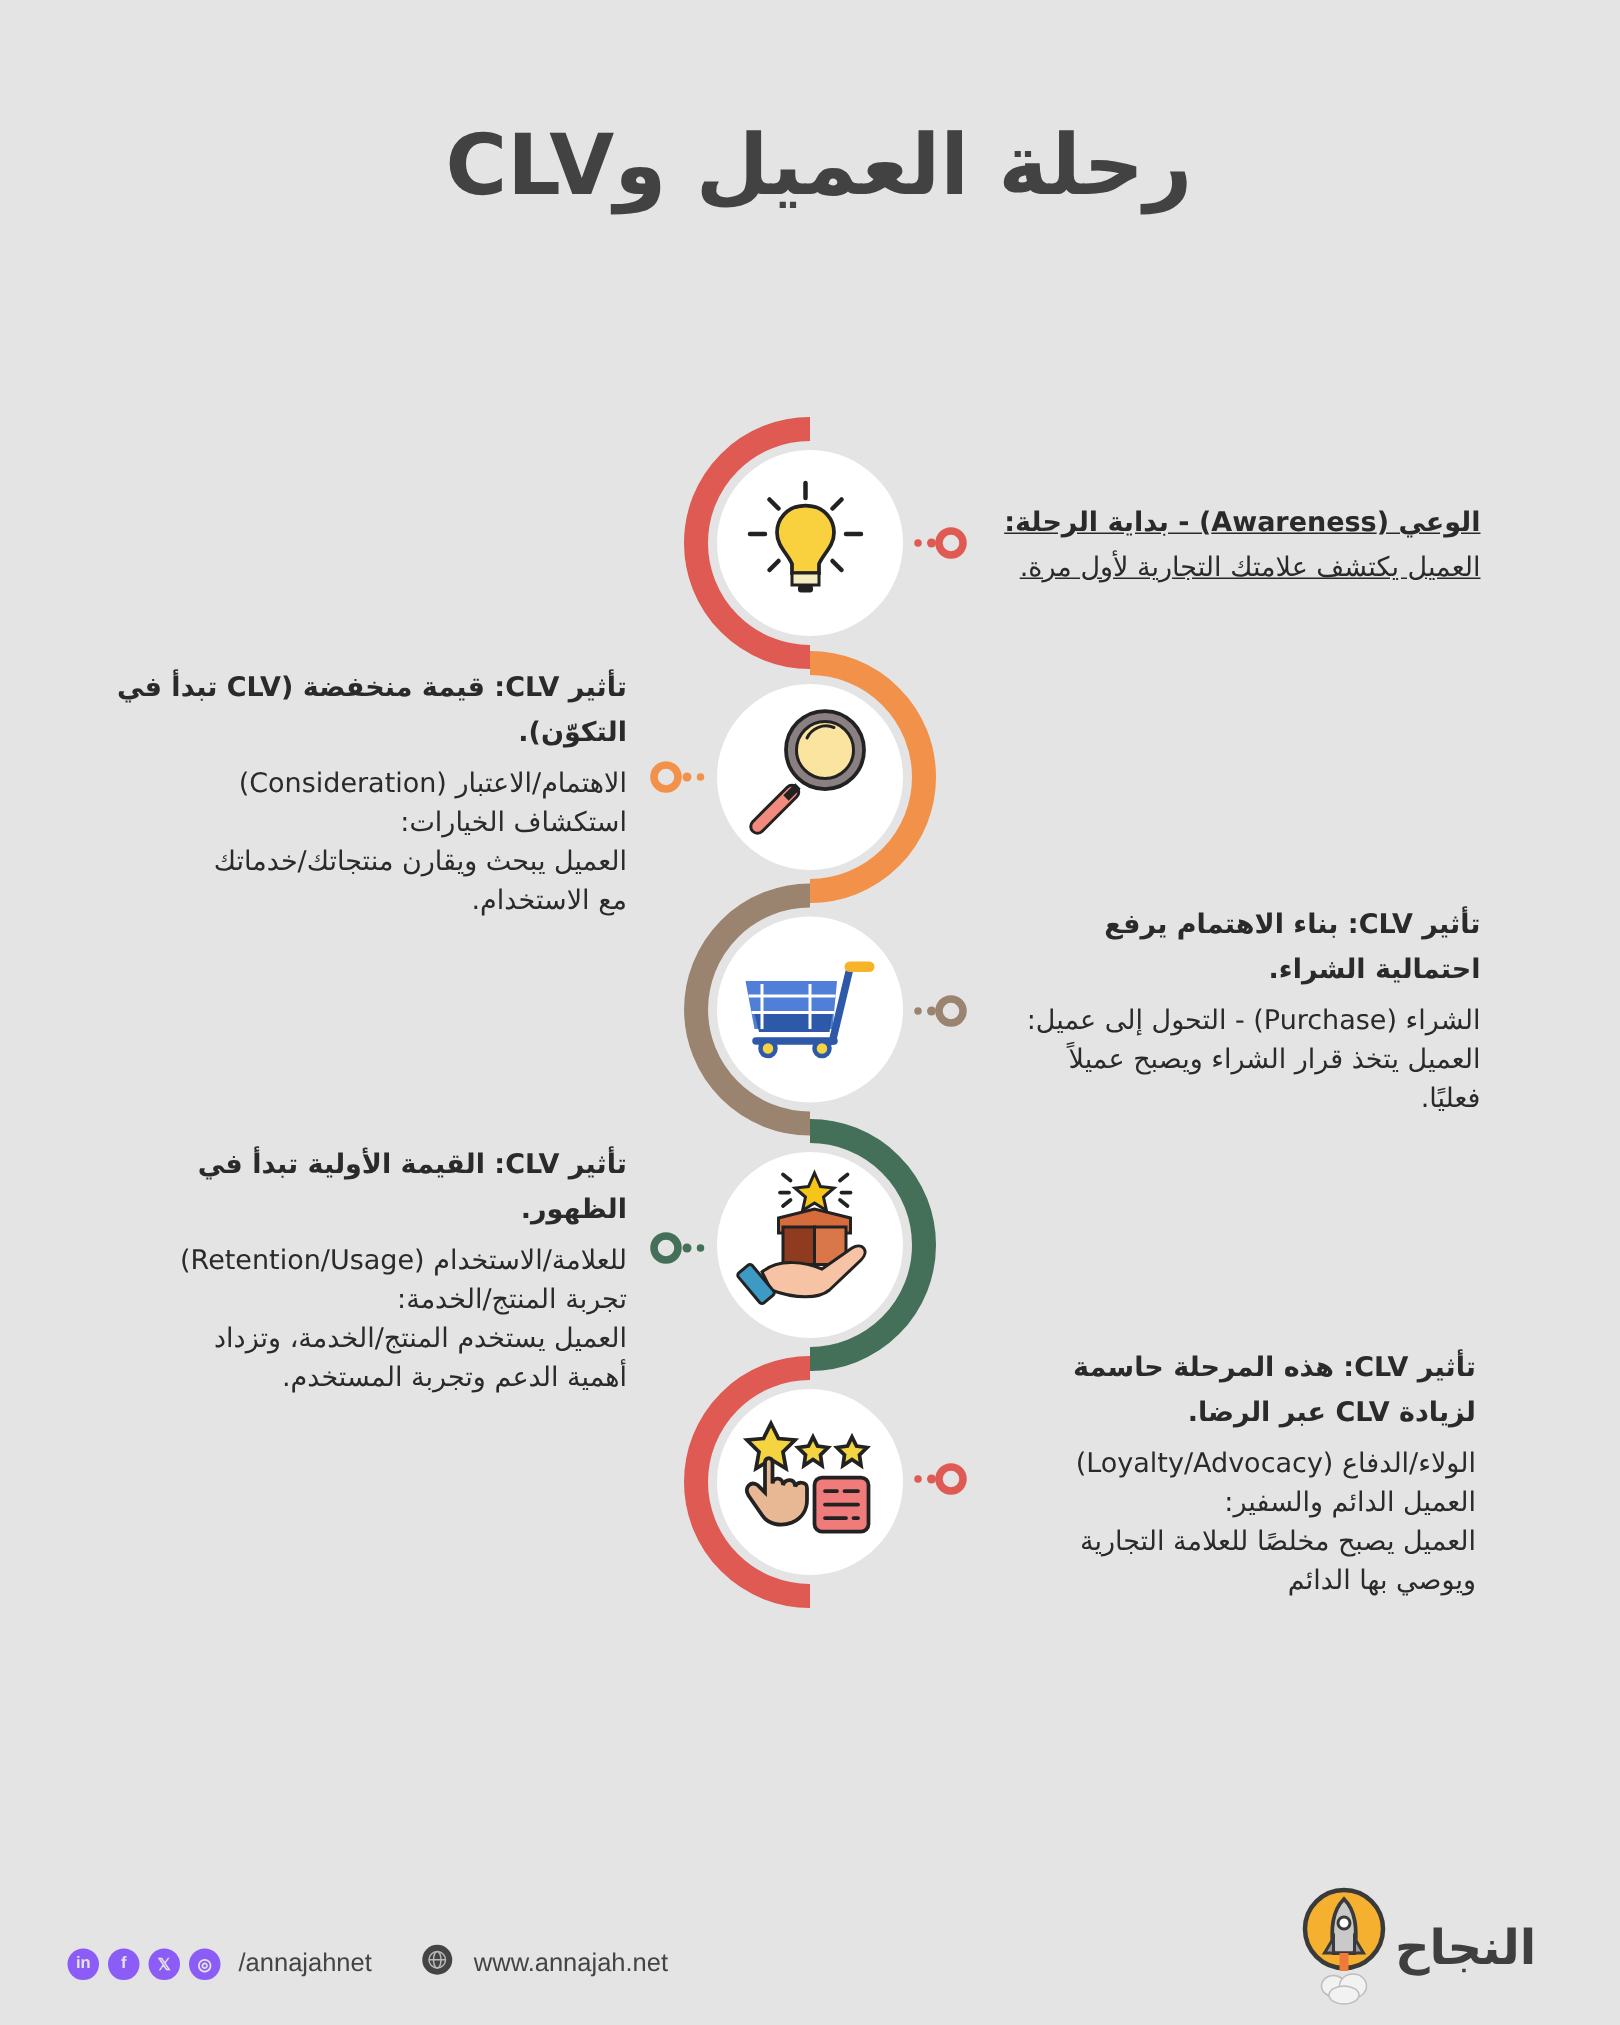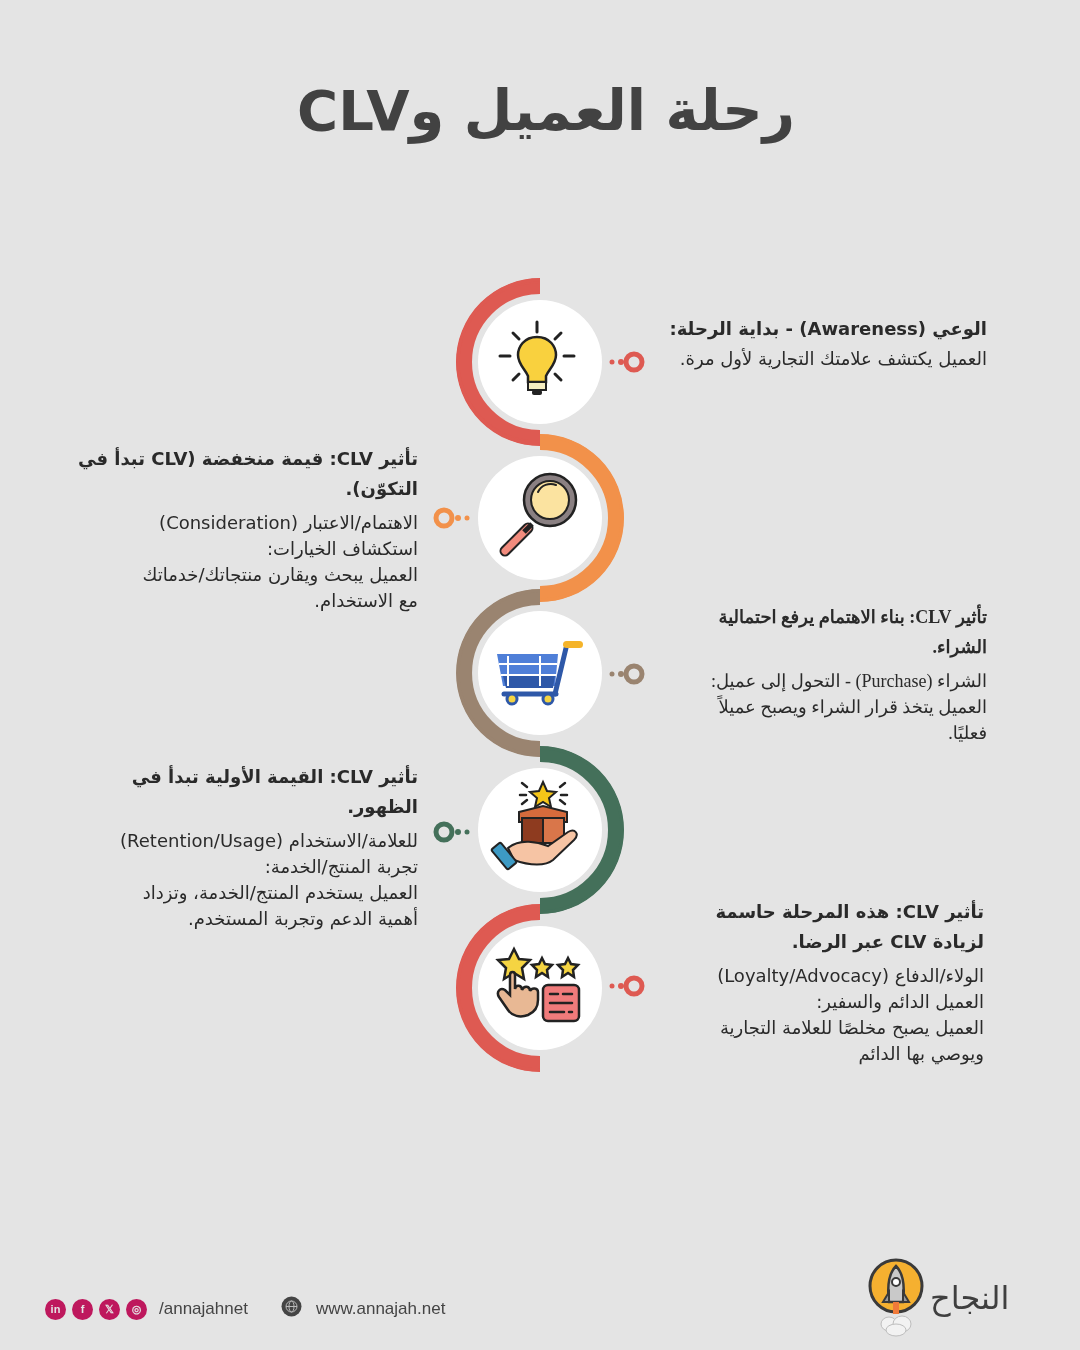--- a/index.html
+++ b/index.html
@@ -43,33 +43,33 @@
   .step-text .body-line { display: block; }
   .footer {
     position: absolute; left: 45px; top: 1296px;
     display: flex; align-items: center; gap: 6px;
     font-family: "Liberation Sans", sans-serif;
     color: #444;
     font-size: 17px;
   }
   .social-icon {
     width: 21px; height: 21px; border-radius: 50%;
-    background: #be185d; color: #e4e4e4;
+    background: #8b5cf6; color: #e4e4e4;
     display: inline-flex; align-items: center; justify-content: center;
     font-size: 11px; font-weight: bold;
     font-family: "Liberation Sans", sans-serif;
   }
   .handle { margin-left: 6px; margin-right: 27px; }
   .web-icon { margin-right: 8px; }
   .brand {
     position: absolute; left: 868px; top: 1258px;
     display: flex; align-items: center; gap: 6px;
   }
   .brand-name {
-    font-size: 32px; font-weight: normal; color: #3f3f3f;
+    font-size: 32px; font-weight: bold; color: #3f3f3f;
     direction: rtl;
   }
 </style>
 </head>
 <body>
 
 <div class="title">رحلة العميل وCLV</div>
 
 <svg class="timeline" width="1080" height="1350" viewBox="0 0 1080 1350" xmlns="http://www.w3.org/2000/svg">
 
@@ -192,34 +192,34 @@
       </g>
     </g>
     <g>
       <circle cx="612" cy="986" r="2.5" fill="#de5a52"></circle>
       <circle cx="621" cy="986" r="3" fill="#de5a52"></circle>
       <circle cx="634" cy="986" r="8" fill="none" stroke="#de5a52" stroke-width="5"></circle>
     </g>
   </g>
 </svg>
 
-<div class="step-text" style="right:93px; top:314px; width:380px;">
+<div class="step-text" style="right:93px; top:334px; width:380px;text-decoration:underline;">
   <span class="heading" style="margin-bottom:2px;">الوعي (Awareness) - بداية الرحلة:</span>
   <span class="body-line">العميل يكتشف علامتك التجارية لأول مرة.</span>
 </div>
 
 <div class="step-text" style="right:662px; top:444px; width:360px;">
   <span class="heading">تأثير CLV: قيمة منخفضة (CLV تبدأ في التكوّن).</span>
   <span class="body-line">الاهتمام/الاعتبار (Consideration)</span>
   <span class="body-line">استكشاف الخيارات:</span>
   <span class="body-line">العميل يبحث ويقارن منتجاتك/خدماتك</span>
   <span class="body-line">مع الاستخدام.</span>
 </div>
 
-<div class="step-text" style="right:93px; top:602px; width:320px;font-family:Liberation Serif, serif;">
+<div class="step-text" style="right:93px; top:602px; width:320px;">
   <span class="heading">تأثير CLV: بناء الاهتمام يرفع احتمالية الشراء.</span>
   <span class="body-line">الشراء (Purchase) - التحول إلى عميل:</span>
   <span class="body-line">العميل يتخذ قرار الشراء ويصبح عميلاً</span>
   <span class="body-line">فعليًا.</span>
 </div>
 
 <div class="step-text" style="right:662px; top:762px; width:360px;">
   <span class="heading">تأثير CLV: القيمة الأولية تبدأ في الظهور.</span>
   <span class="body-line">للعلامة/الاستخدام (Retention/Usage)</span>
   <span class="body-line">تجربة المنتج/الخدمة:</span>

